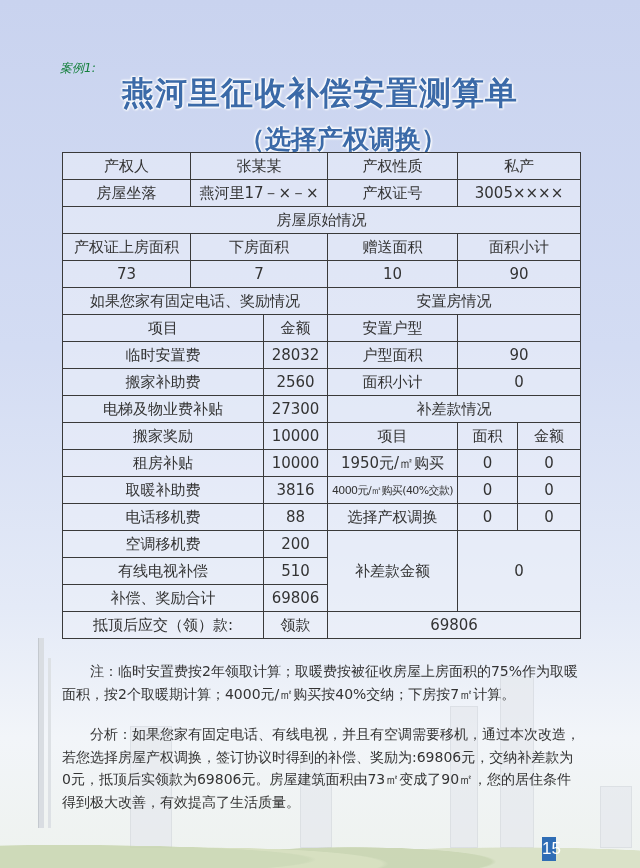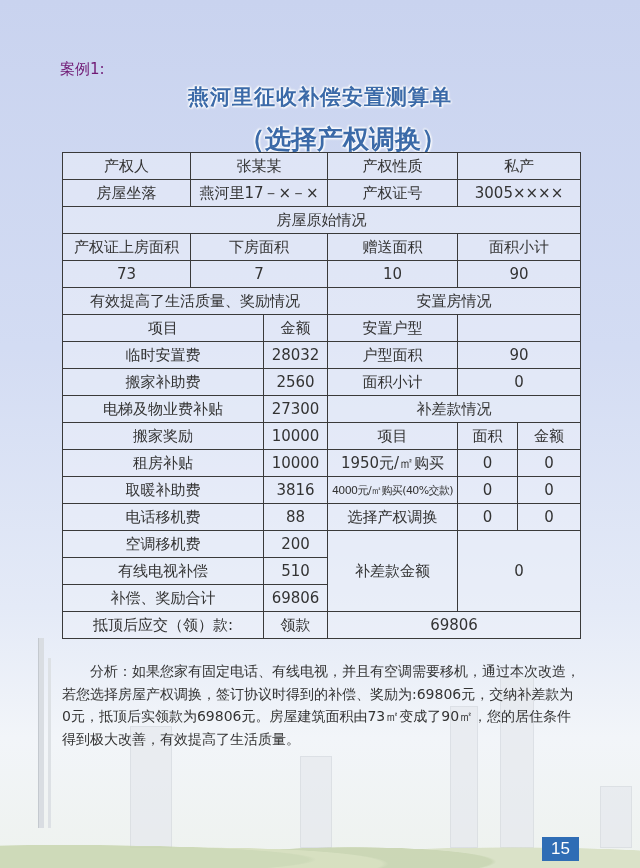--- a/index.html
+++ b/index.html
@@ -13,37 +13,37 @@
   .bldg { position:absolute; bottom:20px; background:#e6e9ee; border:1px solid #d4d8de; opacity:.7; }
   .trees { position:absolute; left:0; right:0; bottom:0; height:42px;
     background: radial-gradient(ellipse at 10% 80%, #c9d6b0 0 30%, transparent 31%),
                 radial-gradient(ellipse at 30% 90%, #d3ddb9 0 30%, transparent 31%),
                 radial-gradient(ellipse at 55% 85%, #c6d3ad 0 28%, transparent 29%),
                 radial-gradient(ellipse at 80% 90%, #d7e0c2 0 30%, transparent 31%);
     opacity:.85; }
   .pole { position:absolute; left:38px; bottom:40px; width:5px; height:190px; background:#d9dde2; border-left:1px solid #c4c9cf; }
   .pole2 { position:absolute; left:48px; bottom:40px; width:3px; height:170px; background:#dde1e5; }
 
-  .case-label { position:absolute; left:60px; top:60px; font-size:15px; color:#701a75; }
+  .case-label { position:absolute; left:60px; top:60px; font-size:12px; color:#15803d;font-style:italic; }
   .title { position:absolute; left:0; width:640px; text-align:center; font-weight:bold; color:#3b6aa8;
     text-shadow: 0 0 3px #fff, 0 0 3px #fff, 1px 1px 2px #fff, -1px -1px 2px #fff; }
-  .title1 { top:83px; font-size:21px; letter-spacing:1px; }
+  .title1 { top:72px; font-size:32px; letter-spacing:1px; }
   .title2 { top:122px; font-size:26px;padding-left:23px; }
 
   table.calc { position:absolute; left:62px; top:152px; width:518px; border-collapse:collapse;
     table-layout:fixed; font-size:15px; color:#333; }
   table.calc td { border:1px solid #3a3a3a; height:26px; padding:0 2px; text-align:center;
     white-space:nowrap; overflow:hidden; background:rgba(236,240,250,0.55); }
   .small { font-size:11px; letter-spacing:-0.6px;margin-left:47px; }
 
   .notes { position:absolute; left:62px; top:660px; width:520px; font-size:14px; line-height:22.5px; color:#333; }
   .notes p { margin:0; text-indent:2em; }
-  .notes p + p { margin-top:2px; }
+  .notes p + p { margin-top:18px; }
 
-  .page-num { position:absolute; left:542px; top:837px; width:37px; height:24px; background:#2f6db5;
+  .page-num { position:absolute; left:542px; top:837px; width:14px; height:24px; background:#2f6db5;
     color:#fff; font-size:17px; text-align:center; line-height:24px; font-family:"Liberation Sans", sans-serif; }
 </style>
 </head>
 <body>
 
 <div class="skyline">
   <div class="pole"></div>
   <div class="pole2"></div>
   <div class="bldg" style="left:130px;width:40px;height:120px;"></div>
   <div class="bldg" style="left:300px;width:30px;height:90px;"></div>
@@ -88,21 +88,21 @@
     <td>赠送面积</td>
     <td colspan="2">面积小计</td>
   </tr>
   <tr>
     <td>73</td>
     <td colspan="2">7</td>
     <td>10</td>
     <td colspan="2">90</td>
   </tr>
   <tr>
-    <td colspan="3">有效提高了生活质量、奖励情况</td>
+    <td colspan="3">如果您家有固定电话、奖励情况</td>
     <td colspan="3">安置房情况</td>
   </tr>
   <tr>
     <td colspan="2">项目</td>
     <td>金额</td>
     <td>安置户型</td>
     <td colspan="2"></td>
   </tr>
   <tr>
     <td colspan="2">临时安置费</td>
@@ -165,16 +165,17 @@
   </tr>
   <tr>
     <td colspan="2">抵顶后应交（领）款:</td>
     <td>领款</td>
     <td colspan="3">69806</td>
   </tr>
 </tbody>
   </table>
 
 <div class="notes">
+  <p>注：临时安置费按2年领取计算；取暖费按被征收房屋上房面积的75%作为取暖面积，按2个取暖期计算；4000元/㎡购买按40%交纳；下房按7㎡计算。</p>
   <p>分析：如果您家有固定电话、有线电视，并且有空调需要移机，通过本次改造，若您选择房屋产权调换，签订协议时得到的补偿、奖励为:69806元，交纳补差款为0元，抵顶后实领款为69806元。房屋建筑面积由73㎡变成了90㎡，您的居住条件得到极大改善，有效提高了生活质量。</p>
 </div>
 
 <div class="page-num">15</div>
 
 </body></html>

